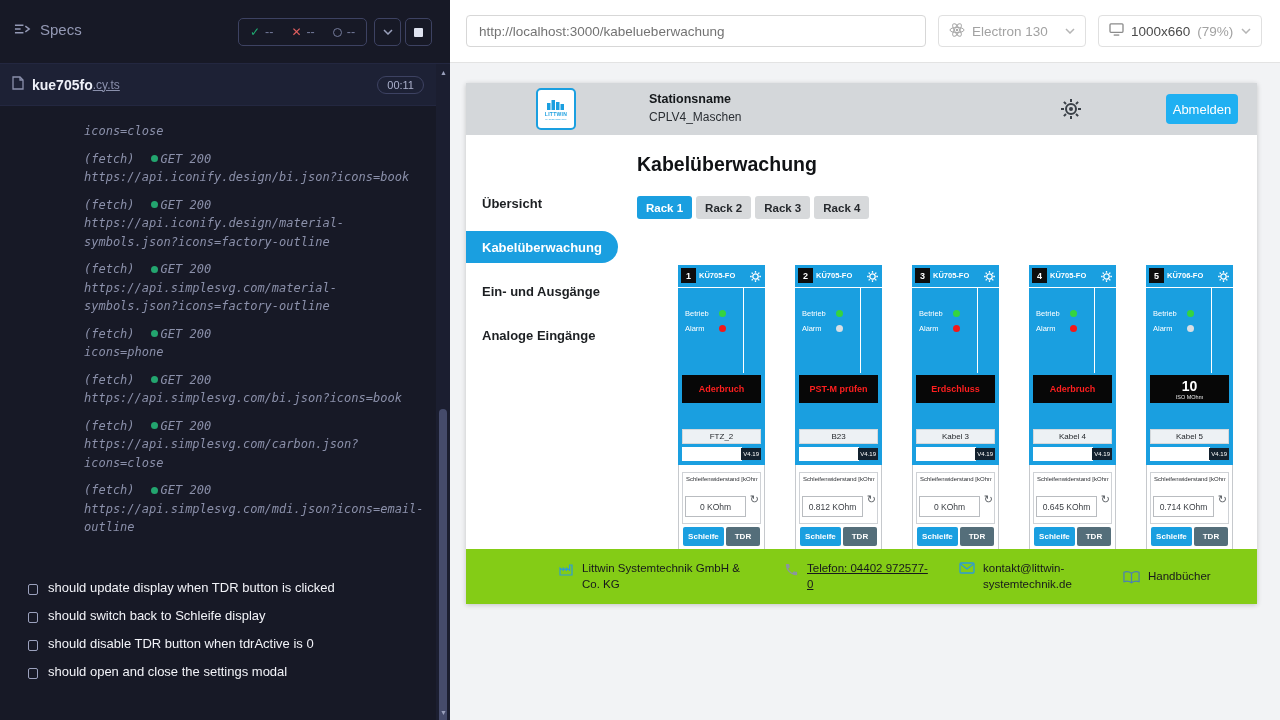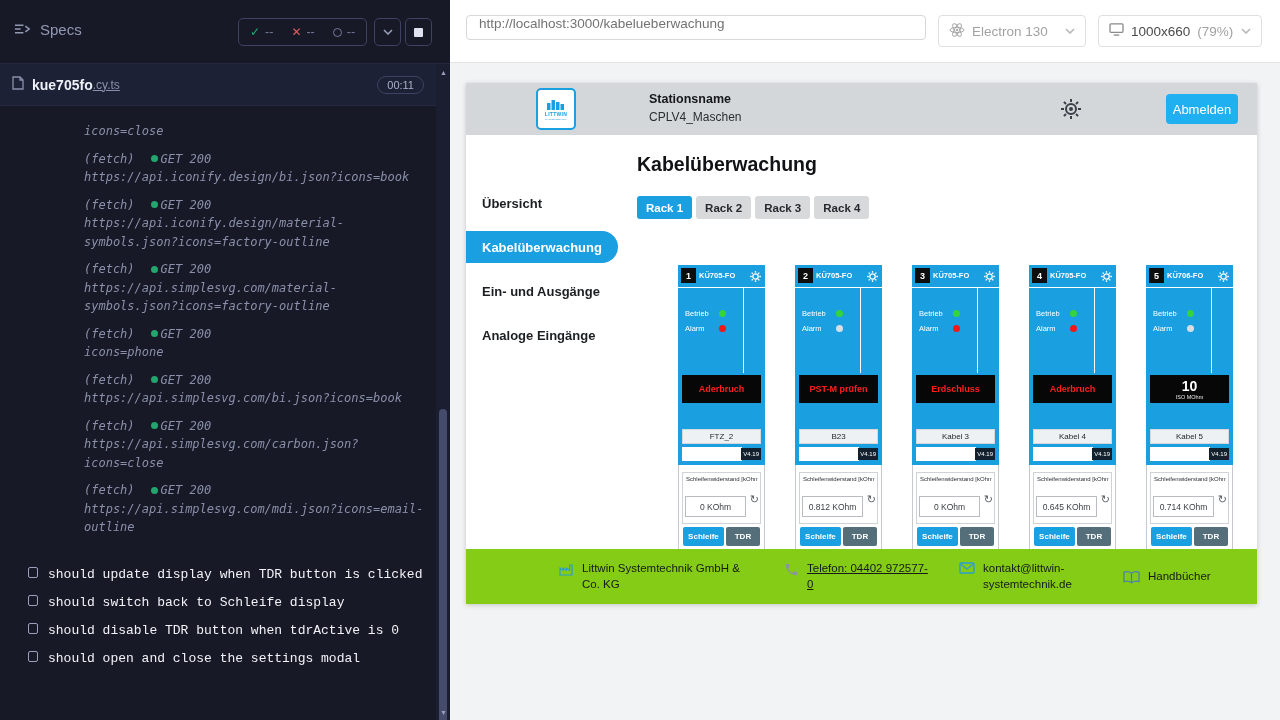--- a/index.html
+++ b/index.html
@@ -31,37 +31,37 @@
                 font-size:11px; color:#aab0cc; }
 
   .cy-log { position:absolute; top:106px; left:0; right:14px; height:455px; padding:16px 0 0 84px;
             font-family:"DejaVu Sans Mono", monospace; font-style:italic; font-size:12px; color:#8b90aa; }
   .log-entry { margin-bottom:9px; }
   .log-line { line-height:18.5px; white-space:nowrap; }
   .fetch-dot { display:inline-block; width:7px; height:7px; border-radius:50%; background:#23a56f;
                margin:0 3px 1px 16px; vertical-align:middle; }
 
   .cy-tests { position:absolute; top:567px; left:0; right:14px; list-style:none; margin:0; padding:0; }
-  .test-item { display:flex; align-items:flex-start; gap:10px; height:28px; padding-left:28px;
-               font-size:13px; color:#f2f3f8; cursor:pointer;font-family:Liberation Mono, monospace; }
+  .test-item { display:flex; align-items:flex-end; gap:10px; height:28px; padding-left:28px;
+               font-size:13px; color:#f2f3f8; cursor:pointer; }
   .test-bullet { flex:0 0 auto; width:10px; height:11px; border:1.5px solid #9ba1bd; border-radius:2px; }
 
   .cy-scroll-track { position:absolute; right:0; top:64px; bottom:0; width:14px; background:#1b1e30; }
   .cy-scroll-thumb { position:absolute; right:3px; top:345px; height:352px; width:8px;
                      background:#454b6b; border-radius:4px; }
   .scroll-arrow { position:absolute; right:3px; color:#9aa0bc; font-size:7px; }
   .scroll-arrow.up { top:5px; }
   .scroll-arrow.down { bottom:4px; }
 
   
   .right { position:absolute; left:450px; top:0; width:830px; height:720px; background:#f2f3f5; }
   .aut-toolbar { position:absolute; top:0; left:0; right:0; height:63px; background:#fff;
                  border-bottom:1px solid #e3e3e3; }
-  .url-bar { position:absolute; left:16px; top:15px; width:460px; height:25px; border:1px solid #d7d7d7;
-             border-radius:4px; display:flex; padding:0 12px; font-size:13.5px;
+  .url-bar { position:absolute; left:16px; top:15px; width:460px; height:32px; border:1px solid #d7d7d7;
+             border-radius:4px; display:flex; align-items:center; padding:0 12px; font-size:13.5px;
              color:#737373; background:#fff; }
   .selectlike { position:absolute; top:15px; height:32px; border:1px solid #e0e0e0; border-radius:4px;
                 display:flex; align-items:center; gap:7px; padding:0 10px; background:#fff; font-size:13.5px; }
   .browser-select { left:488px; width:148px; color:#a2a2a2; }
   .viewport-select { left:648px; width:164px; color:#4a4a4a; }
   .muted { color:#a2a2a2; }
   .chev { margin-left:auto; display:flex; }
 
   .stage { position:absolute; top:63px; left:0; right:0; bottom:0; }
   .app { position:absolute; left:16px; top:20px; width:791px; height:521px; background:#fff;

